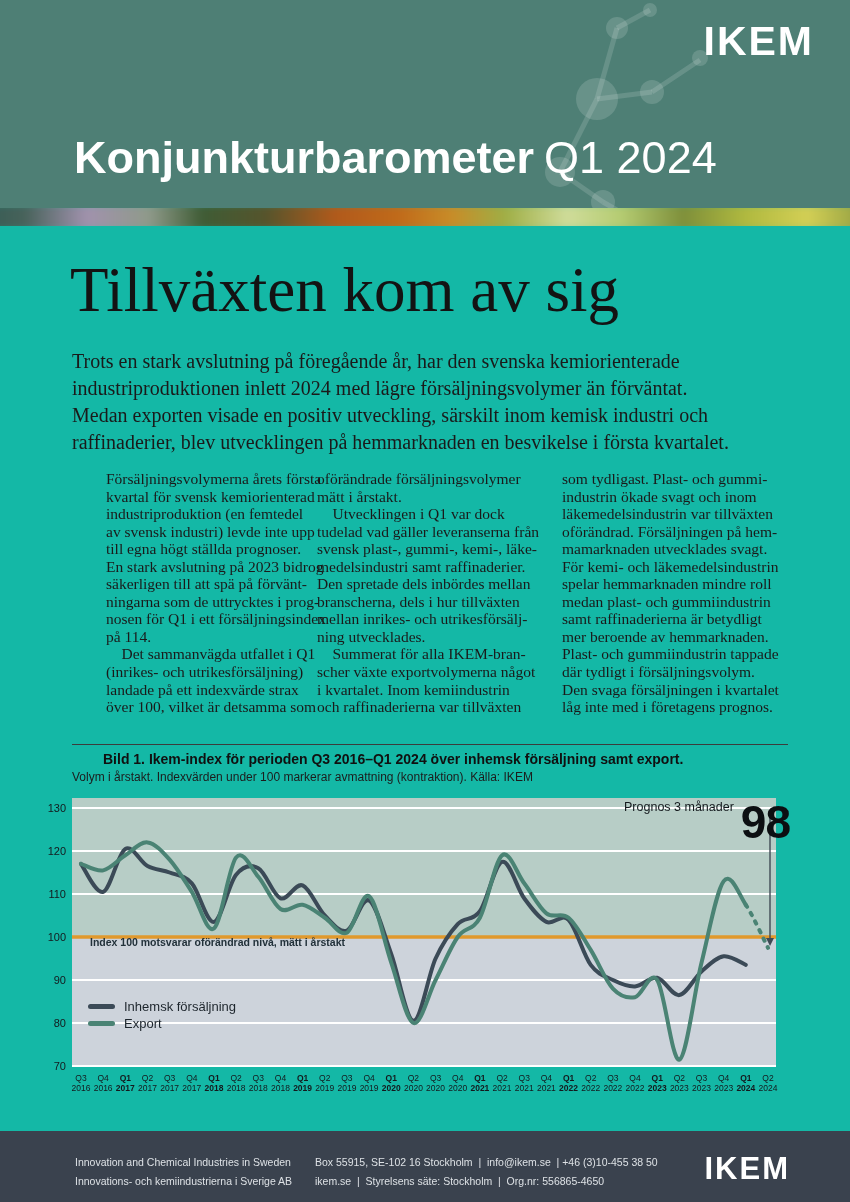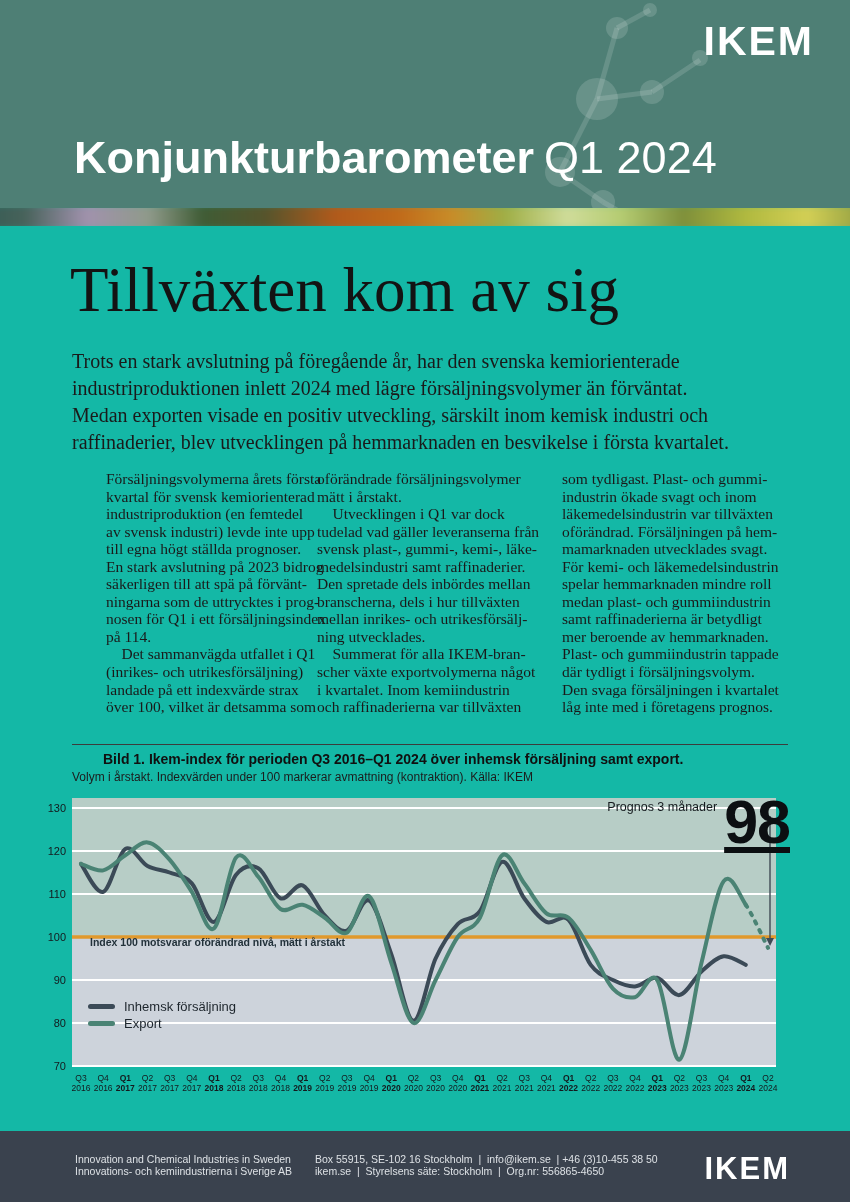--- a/index.html
+++ b/index.html
@@ -33,24 +33,24 @@
   .cap-sub{position:absolute;left:72px;top:770px;font-size:12px;font-weight:400;color:#1c1c1c;}
   .chart-wrap{position:absolute;left:0;top:790px;width:850px;height:312px;padding-left:24px;}
   .chart-wrap svg{position:absolute;left:0;top:0;}
   .anno100{position:absolute;left:90px;top:146px;font-size:10.5px;font-weight:700;color:#22313a;}
   .legend{position:absolute;left:88px;top:208px;}
   .lg-row{display:flex;align-items:center;height:17px;}
   .lg-swatch{width:27px;height:5px;border-radius:2.5px;margin-right:9px;background:#444;}
   .lg-label{font-size:13px;color:#1d252c;}
   .prognos{position:absolute;top:10px;right:84px;display:flex;align-items:flex-start;}
   .prognos .pl{font-size:12.5px;font-weight:400;color:#14191d;margin-right:7px;}
-  .prognos .pv{font-size:61px;font-weight:700;color:#0c0f12;line-height:44px;letter-spacing:-1px;text-decoration:underline;}
+  .prognos .pv{font-size:46px;font-weight:700;color:#0c0f12;line-height:44px;letter-spacing:-1px;}
   
   .ftr{position:absolute;left:0;top:1131px;width:850px;height:71px;background:#3a424e;}
-  .ftr .blk{position:absolute;top:22px;font-size:10.5px;line-height:12px;color:#dde1e5;
+  .ftr .blk{position:absolute;top:22px;font-size:10.5px;line-height:19px;color:#dde1e5;
             white-space:pre-wrap;}
   .ftr .b-left{left:75px;} .ftr .b-mid{left:315px;}
   .ftr-logo{position:absolute;top:20px;right:60px;color:#ffffff;font-weight:700;font-size:31px;
             letter-spacing:2px;}
 </style>
 </head>
 <body>
 
 <div class="page">
 

